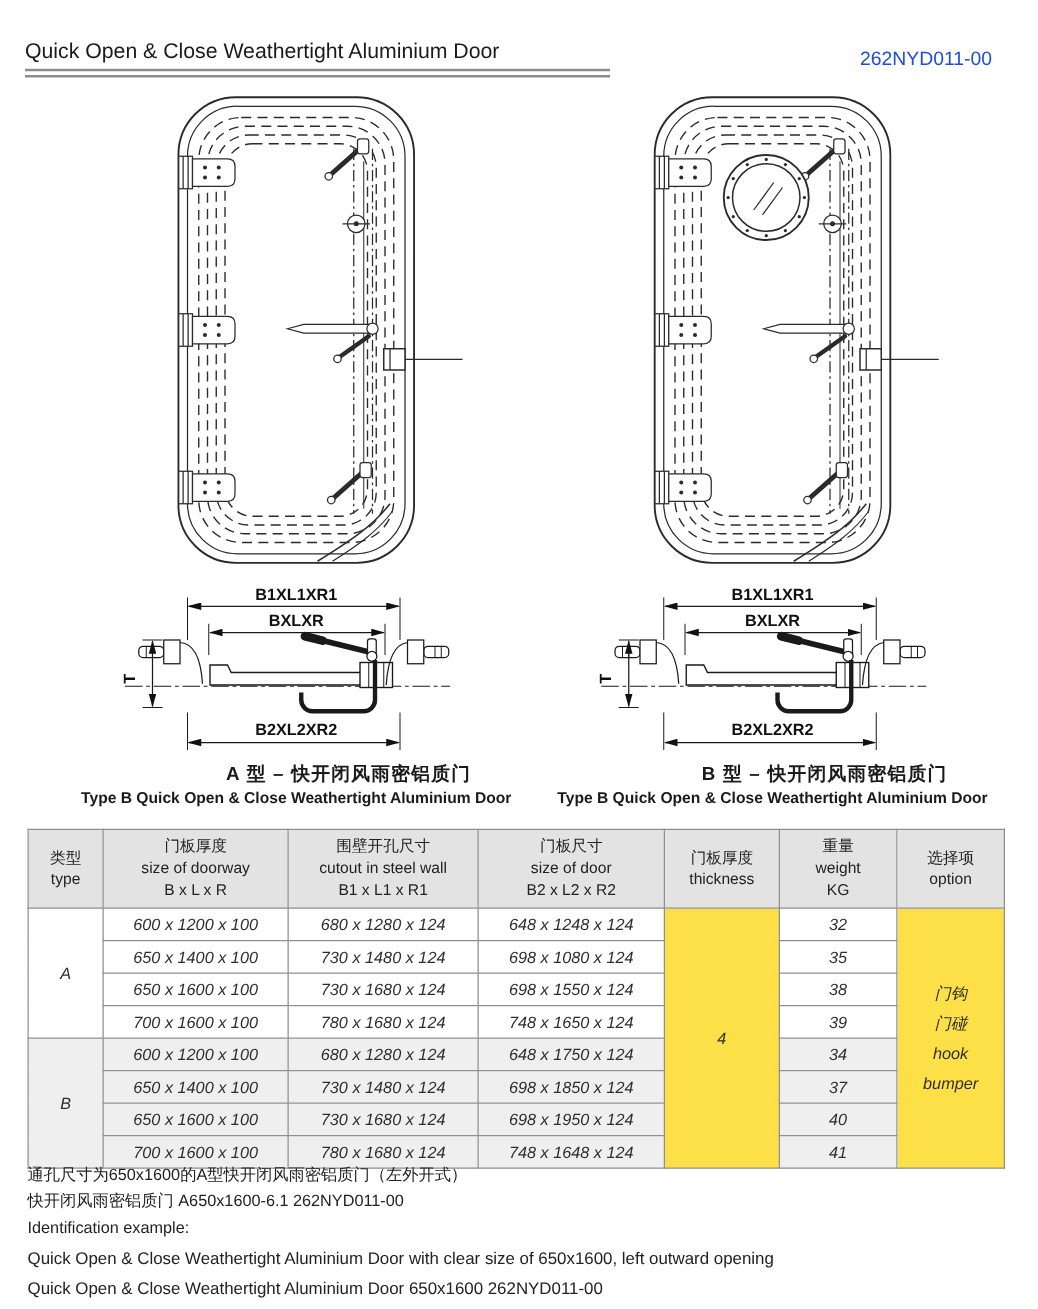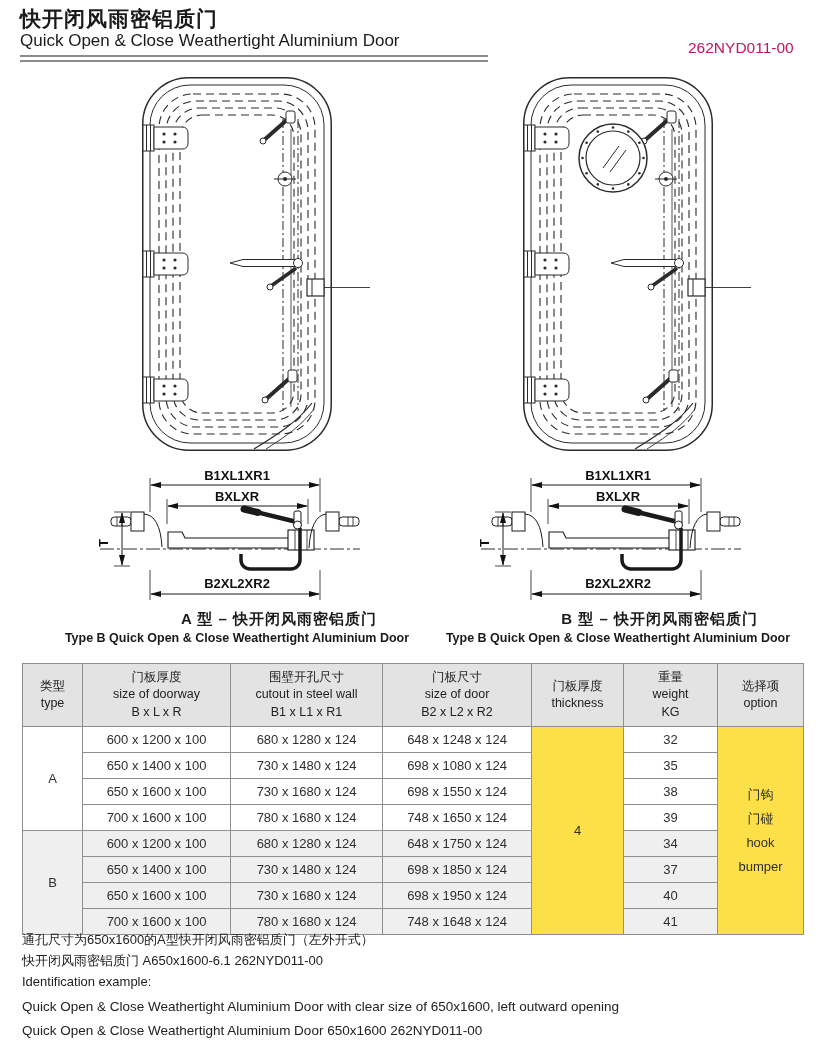--- a/index.html
+++ b/index.html
@@ -5,21 +5,21 @@
   html,body{margin:0;padding:0;background:#fff;}
   .page{
     position:relative;width:830px;height:1047px;background:#fff;overflow:hidden;
     font-family:"Liberation Sans","DejaVu Sans",sans-serif;color:#1a1a1a;
   }
   
   .title-zh{position:absolute;left:20px;top:5px;font-size:21px;font-weight:bold;letter-spacing:1px;}
   .title-en{position:absolute;left:20px;top:31px;font-size:17px;font-weight:normal;}
   .title-rule{position:absolute;left:20px;top:55px;width:468px;height:3px;
     border-top:2px solid #8c8c8c;border-bottom:2px solid #8c8c8c;}
-  .doc-number{position:absolute;left:688px;top:39px;font-size:15.5px;color:#be185d;}
+  .doc-number{position:absolute;left:688px;top:39px;font-size:15.5px;color:#1d4ed8;}
   
   .drawing-svg{position:absolute;left:0;top:60px;width:830px;height:600px;}
   .drawing-svg text{font-family:"Liberation Sans","DejaVu Sans",sans-serif;font-size:13px;font-weight:bold;fill:#111;}
   .caption{position:absolute;text-align:center;white-space:nowrap;}
   .cap-zh{font-size:15px;font-weight:bold;letter-spacing:1px;text-align:right;}
   .cap-en{font-size:12.5px;font-weight:bold;}
   .cap-a-zh{left:97px;top:610px;width:280px;}
   .cap-a-en{left:57px;top:631px;width:360px;}
   .cap-b-zh{left:478px;top:610px;width:280px;}
   .cap-b-en{left:438px;top:631px;width:360px;}
@@ -30,36 +30,35 @@
     font-size:13px;color:#2e2e2e;
   }
   table.spec th,table.spec td{
     border:1px solid #8f8f8f;text-align:center;vertical-align:middle;
     padding:0 2px;overflow:hidden;
   }
   table.spec th{
     background:#e3e3e3;font-weight:normal;height:62px;
     font-size:12.5px;line-height:1.4;color:#222;
   }
-  table.spec td{height:25px;background:#fff;}
+  table.spec td{height:25px;background:#fff;font-style:italic;}
   table.spec tr.shaded td{background:#efefef;}
   table.spec td.merged{background:#fde047;}
   .opt-line{line-height:24px;font-size:13px;}
   
   .footer{position:absolute;left:22px;top:930px;width:790px;font-size:13px;color:#222;}
   .footer .f-zh{line-height:20px;margin-bottom:1px;}
   .footer .f-en{font-size:13.5px;line-height:19px;margin-top:3px;}
   .footer .f-gap{margin-top:5px;}
 </style>
 </head>
 <body>
 
 <div class="page">
 
-  <div class="title-zh">快开闭风雨密铝质门</div>
   <div class="title-en">Quick Open &amp; Close Weathertight Aluminium Door</div>
   <div class="title-rule"></div>
   <div class="doc-number">262NYD011-00</div>
 
   <svg class="drawing-svg" viewBox="0 0 830 600">
     <defs>
       <marker id="arrR" markerWidth="12" markerHeight="8" refX="10" refY="3" orient="auto" markerUnits="userSpaceOnUse">
         <path d="M0,0 L11,3 L0,6 Z" fill="#111"></path>
       </marker>
       <marker id="arrL" markerWidth="12" markerHeight="8" refX="1" refY="3" orient="auto" markerUnits="userSpaceOnUse">

